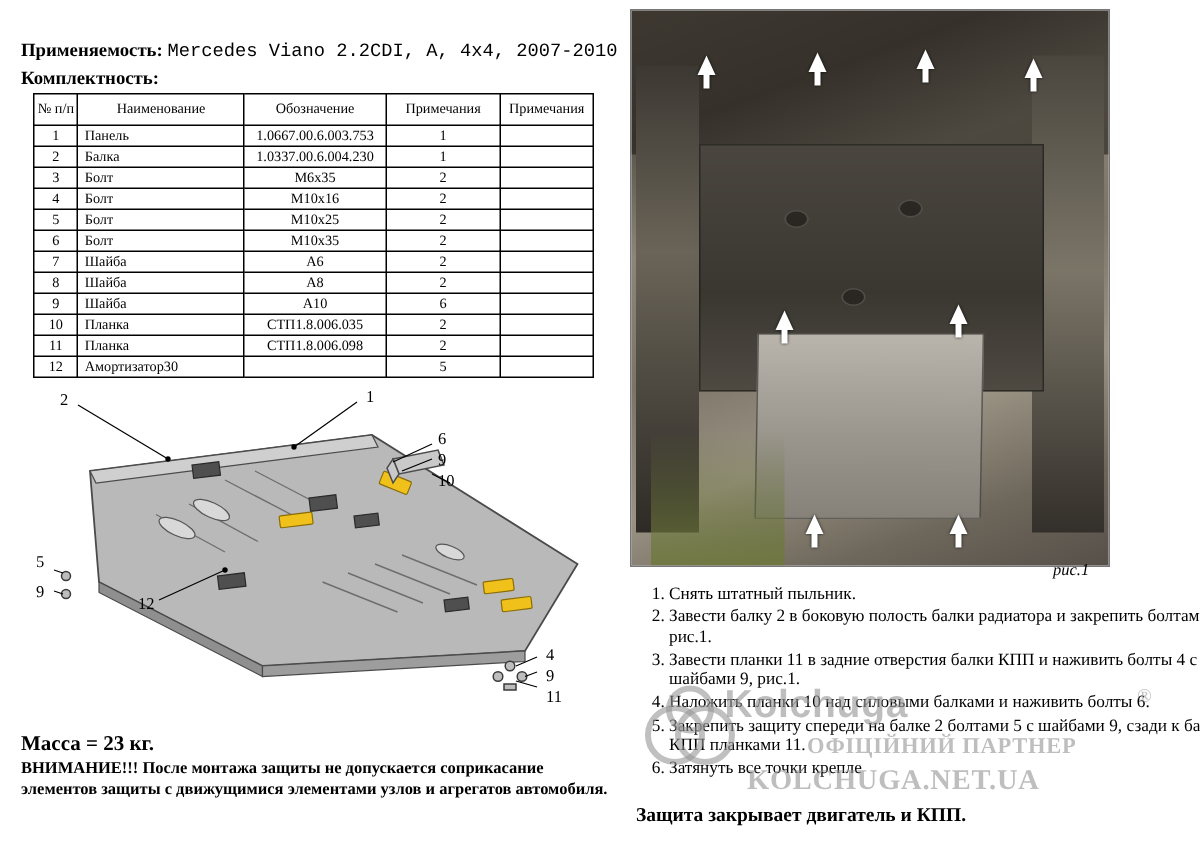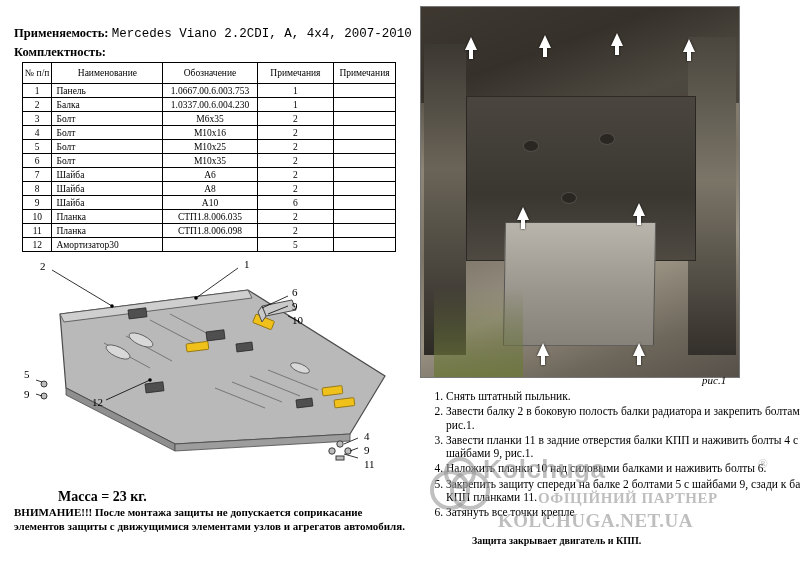--- a/index.html
+++ b/index.html
@@ -51,21 +51,21 @@
   table.parts .c4{width:56px;}
   table.parts td.name{text-align:left;padding-left:4px;}
 
   
   .drawing{position:absolute;left:0;top:248px;width:412px;height:240px;}
   .drawing svg{display:block;}
 
   
   .mass{
     position:absolute;left:14px;top:489px;
-    font-size:14px;font-weight:bold;margin-left:44px;
+    font-size:14px;font-weight:bold;
   }
   .warn{
     position:absolute;left:14px;top:506px;
     font-size:11px;font-weight:bold;line-height:13.5px;
     width:400px;
   }
 
   
   .right{position:absolute;left:416px;top:0;width:384px;height:566px;}
   .photo{
@@ -117,21 +117,21 @@
   }
 
   
   ol.steps{
     position:absolute;left:8px;top:390px;width:372px;
     margin:0;padding-left:22px;
     font-size:11.5px;line-height:13.6px;
   }
   ol.steps li{margin-bottom:1.5px;}
   .closes{
-    position:absolute;left:8px;top:535px;font-size:10px;font-weight:bold;margin-left:48px;
+    position:absolute;left:8px;top:535px;font-size:13px;font-weight:bold;
   }
 
   
   .wm{
     position:absolute;left:420px;top:452px;width:380px;height:90px;
     pointer-events:none;
   }
   .wm-text{
     position:absolute;left:63px;top:2px;
     font-size:26px;font-weight:bold;color:rgba(150,150,150,0.62);

